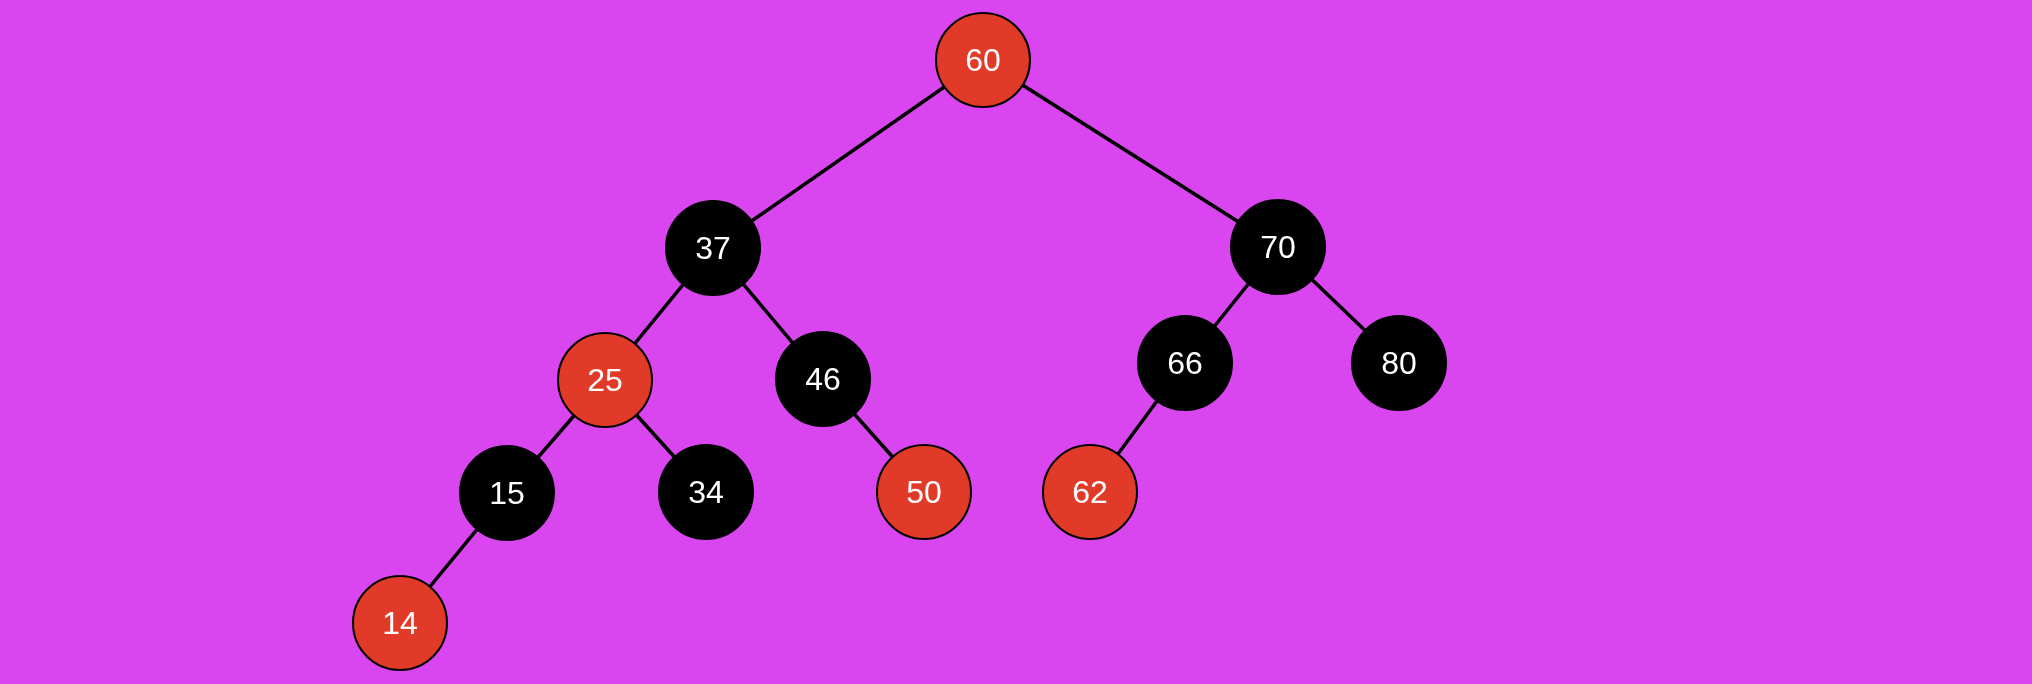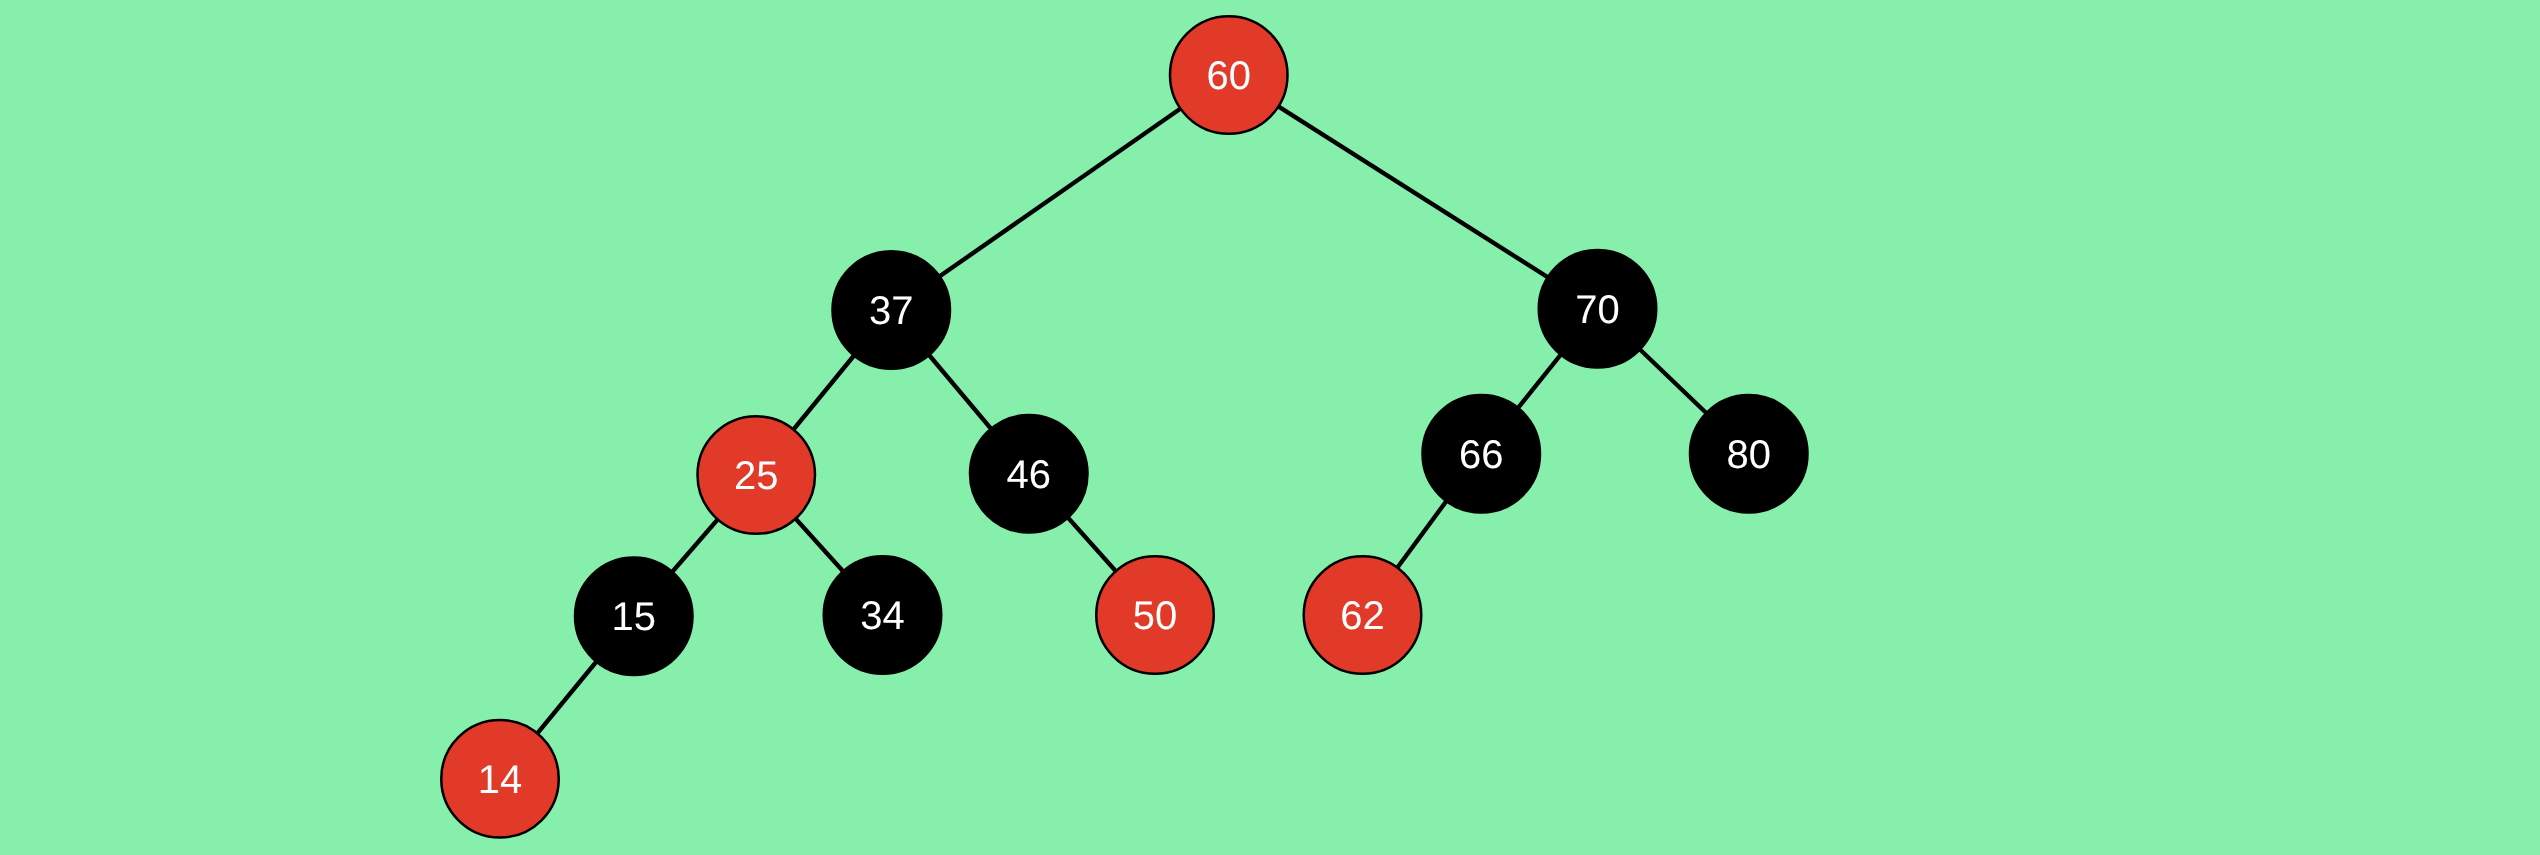--- a/index.html
+++ b/index.html
@@ -5,21 +5,21 @@
   html, body {
     margin: 0;
     padding: 0;
     background: #ffffff;
     font-family: "Liberation Sans", sans-serif;
   }
   .canvas-wrap {
     position: relative;
     width: 2032px;
     height: 684px;
-    background: #86efac;
+    background: #d946ef;
     overflow: hidden;
   }
   svg text {
     font-family: "Liberation Sans", sans-serif;
     font-weight: 400;
     pointer-events: none;
   }
 </style>
 </head>
 <body>

